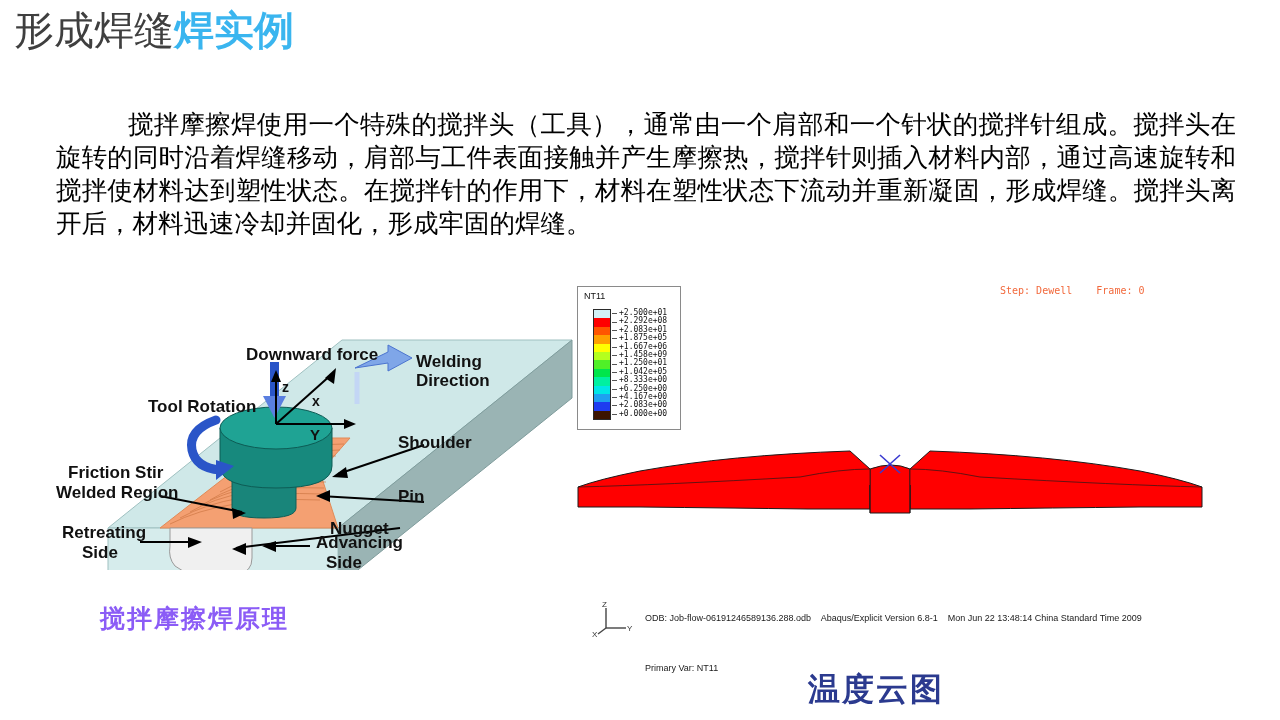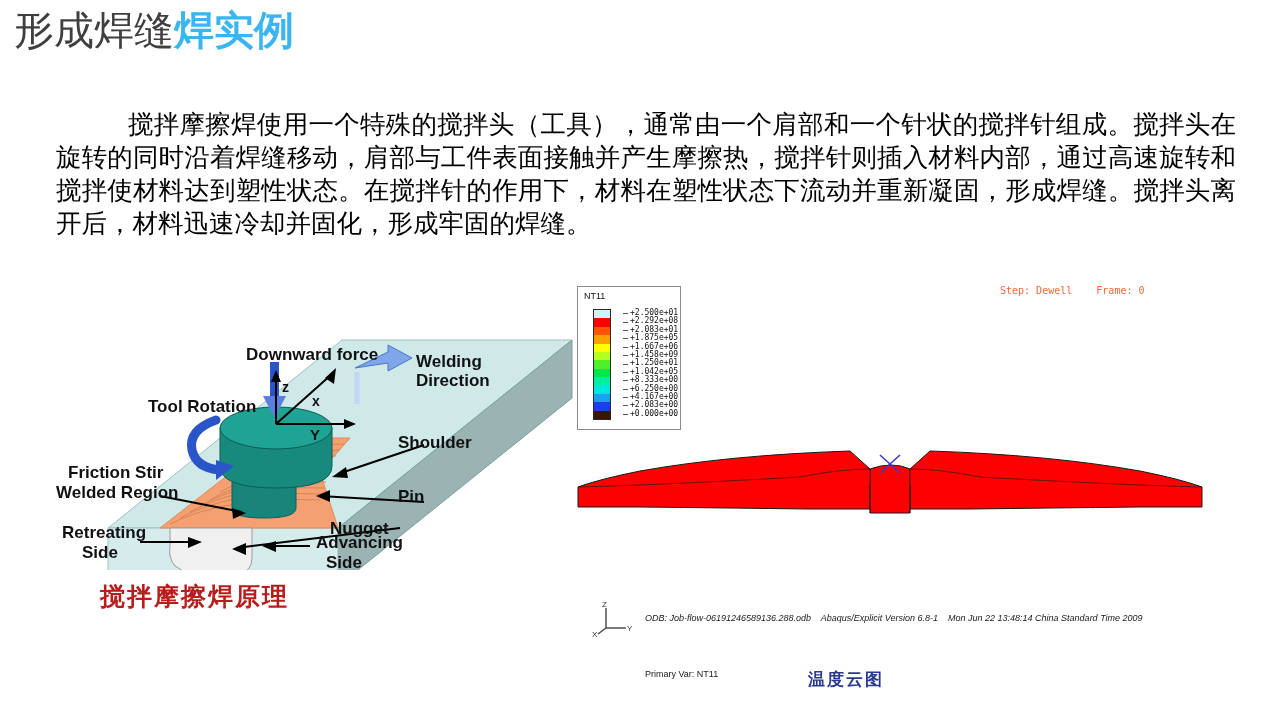--- a/index.html
+++ b/index.html
@@ -55,32 +55,32 @@
     left: 20px;
     top: 300px;
     width: 560px;
     height: 270px;
   }
   #fsw-figure svg { display:block; }
 
   #caption-left {
     position: absolute;
     left: 100px;
-    top: 580px;
+    top: 602px;
     font-size: 25px;
-    color: #b91c1c;
+    color: #8b5cf6;
     font-family: Liberation Serif, serif;
     font-weight: bold;
     letter-spacing: 2px;
   }
   #caption-right {
     position: absolute;
     left: 808px;
     top: 668px;
-    font-size: 17px;
+    font-size: 32px;
     color: #2b3a8f;
     font-family: "Liberation Serif", "DejaVu Serif", serif;
     font-weight: bold;
     letter-spacing: 2px;
   }
 
   
   #abaqus-panel {
     position: absolute;
     left: 570px;
@@ -119,21 +119,21 @@
     width: 16px;
     display: flex;
     flex-direction: column;
     border: 1px solid #2a2a2a;
   }
   #legend-swatches .sw {
     width: 100%;
     height: 8.4px;
   }
   #legend-labels {
-    margin-left: 12px;
+    margin-left: 1px;
     display: flex;
     flex-direction: column;
   }
   #legend-labels .lb {
     height: 8.4px;
     line-height: 8.4px;
     font-family: "DejaVu Sans Mono", "Liberation Mono", monospace;
     font-size: 8px;
     color: #111111;
     white-space: nowrap;
@@ -179,21 +179,21 @@
   #abaqus-footer {
     position: absolute;
     left: 75px;
     top: 312px;
     font-family: "Liberation Sans", "DejaVu Sans", sans-serif;
     font-size: 9px;
     line-height: 10.5px;
     color: #1a1a1a;
     white-space: pre;
   }
-  #abaqus-footer .odbline { margin-bottom: 24px; white-space: pre; font-style: italic; }
+  #abaqus-footer .odbline { margin-bottom: 18px; white-space: pre; }
   #abaqus-footer .l { white-space: pre; }
 </style>
 </head>
 <body>
 
 <div id="slide-title">
   <span class="t-dark">形成焊缝</span><span class="t-accent">焊实例</span>
 </div>
 
 <div id="body-text">搅拌摩擦焊使用一个特殊的搅拌头（工具），通常由一个肩部和一个针状的搅拌针组成。搅拌头在旋转的同时沿着焊缝移动，肩部与工件表面接触并产生摩擦热，搅拌针则插入材料内部，通过高速旋转和搅拌使材料达到塑性状态。在搅拌针的作用下，材料在塑性状态下流动并重新凝固，形成焊缝。搅拌头离开后，材料迅速冷却并固化，形成牢固的焊缝。</div>

